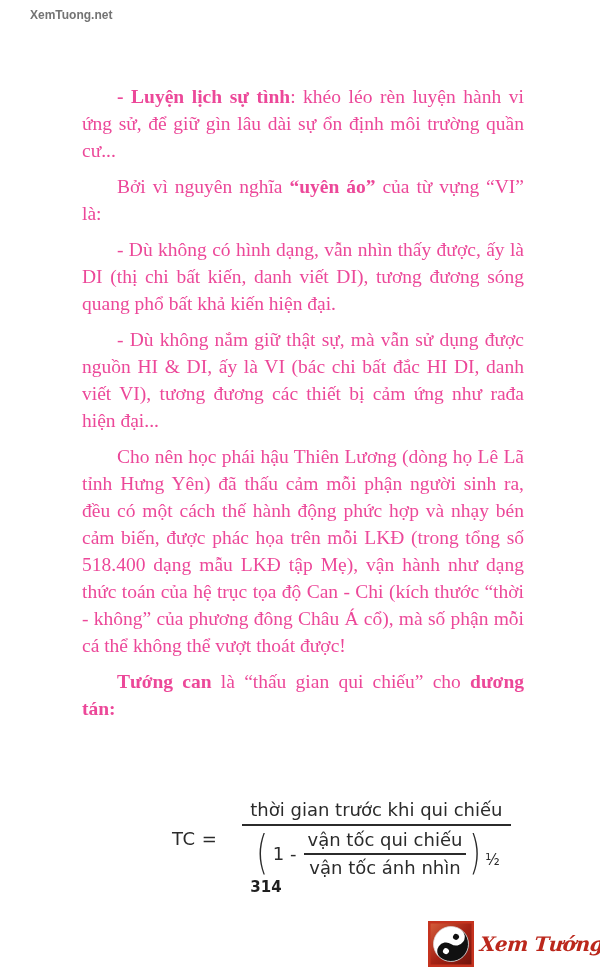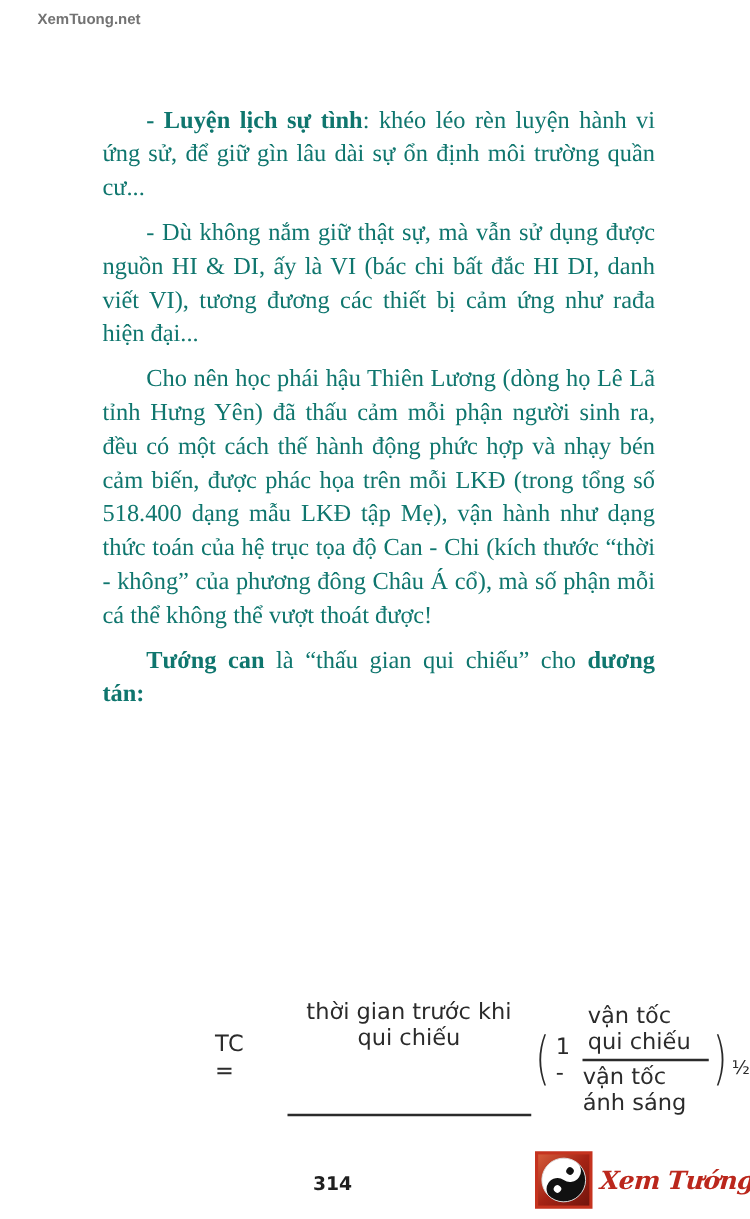--- a/index.html
+++ b/index.html
@@ -13,33 +13,33 @@
   .watermark {
     position:absolute; left:30px; top:8px;
     font-family:"Liberation Sans", sans-serif;
     font-weight:700; font-size:12px;
     color:#737373;
     cursor:pointer;
   }
   .content {
     position:absolute; left:82px; top:83px; width:442px;
     font-size:19.5px; line-height:27px;
-    color:#0f766e;
+    color:#ec4899;
     text-align:justify;
   }
   .para { margin:0 0 9px 0; text-indent:35px; }
   .b { font-weight:700; }
   .formula {
     position:absolute; left:172px; top:799px;
     display:flex; align-items:center;
     font-family:"DejaVu Sans", sans-serif;
     font-size:18px; color:#2b2b2b;
   }
   .lhs { margin-right:25px; letter-spacing:0.5px; }
-  .frac { display:flex; flex-direction:row; align-items:center; }
+  .frac { display:flex; flex-direction:column; align-items:center; }
   .num {
     align-self:stretch; text-align:center;
     padding:0 8px 4px;
     border-bottom:2px solid #2b2b2b;
   }
   .den { display:flex; align-items:center; padding-top:3px; }
   .paren {
     font-size:46px; font-weight:300; line-height:1;
     transform:scaleX(0.65);
     position:relative; top:-2px;
@@ -48,21 +48,21 @@
   .den-one { margin:0 7px 0 2px; }
   .frac2 { display:flex; flex-direction:column; align-items:center; }
   .n2 {
     align-self:stretch; text-align:left;
     padding:0 4px 3px;
     border-bottom:2px solid #2b2b2b;
   }
   .d2 { padding-top:2px; }
   .pow { font-size:15px; margin-left:1px; position:relative; top:6px; }
   .pagenum {
-    position:absolute; top:938px; left:0; width:532px;
+    position:absolute; top:878px; left:0; width:532px;
     text-align:center;
     font-family:"DejaVu Sans", sans-serif;
     font-weight:700; font-size:15px;
     color:#1f1f1f;
   }
   .logo {
     position:absolute; left:428px; top:921px;
     display:flex; align-items:center; gap:6px;
     cursor:pointer;
   }
@@ -77,40 +77,42 @@
   }
 </style>
 </head>
 <body>
 
 <div class="watermark">XemTuong.net</div>
 
 <div class="content">
   <p class="para"><span class="b">- Luyện lịch sự tình</span><span>: khéo léo rèn luyện hành vi ứng sử, để giữ gìn lâu dài sự ổn định môi trường quần cư...</span></p>
 
+  <p class="para"><span>Bởi vì nguyên nghĩa </span><span class="b">“uyên áo”</span><span> của từ vựng “VI” là:</span></p>
 
 
+  <p class="para"><span>- Dù không có hình dạng, vẫn nhìn thấy được, ấy là DI (thị chi bất kiến, danh viết DI), tương đương sóng quang phổ bất khả kiến hiện đại.</span></p>
 
   <p class="para"><span>- Dù không nắm giữ thật sự, mà vẫn sử dụng được nguồn HI &amp; DI, ấy là VI (bác chi bất đắc HI DI, danh viết VI), tương đương các thiết bị cảm ứng như rađa hiện đại...</span></p>
 
   <p class="para"><span>Cho nên học phái hậu Thiên Lương (dòng họ Lê Lã tỉnh Hưng Yên) đã thấu cảm mỗi phận người sinh ra, đều có một cách thế hành động phức hợp và nhạy bén cảm biến, được phác họa trên mỗi LKĐ (trong tổng số 518.400 dạng mẫu LKĐ tập Mẹ), vận hành như dạng thức toán của hệ trục tọa độ Can - Chi (kích thước “thời - không” của phương đông Châu Á cổ), mà số phận mỗi cá thể không thể vượt thoát được!</span></p>
 
   <p class="para"><span class="b">Tướng can</span><span> là “thấu gian qui chiếu” cho </span><span class="b">dương tán:</span></p>
 </div>
 
 <div class="formula">
   <span class="lhs">TC =</span>
   <div class="frac">
     <div class="num">thời gian trước khi qui chiếu</div>
     <div class="den">
       <span class="paren">(</span>
       <span class="den-one">1 -</span>
       <div class="frac2">
         <div class="n2">vận tốc qui chiếu</div>
-        <div class="d2">vận tốc ánh sáng</div>
+        <div class="d2">vận tốc ánh nhìn</div>
       </div>
       <span class="paren">)</span>
       <span class="pow">½</span>
     </div>
   </div>
 </div>
 
 <div class="pagenum">314</div>
 
 <div class="logo">

